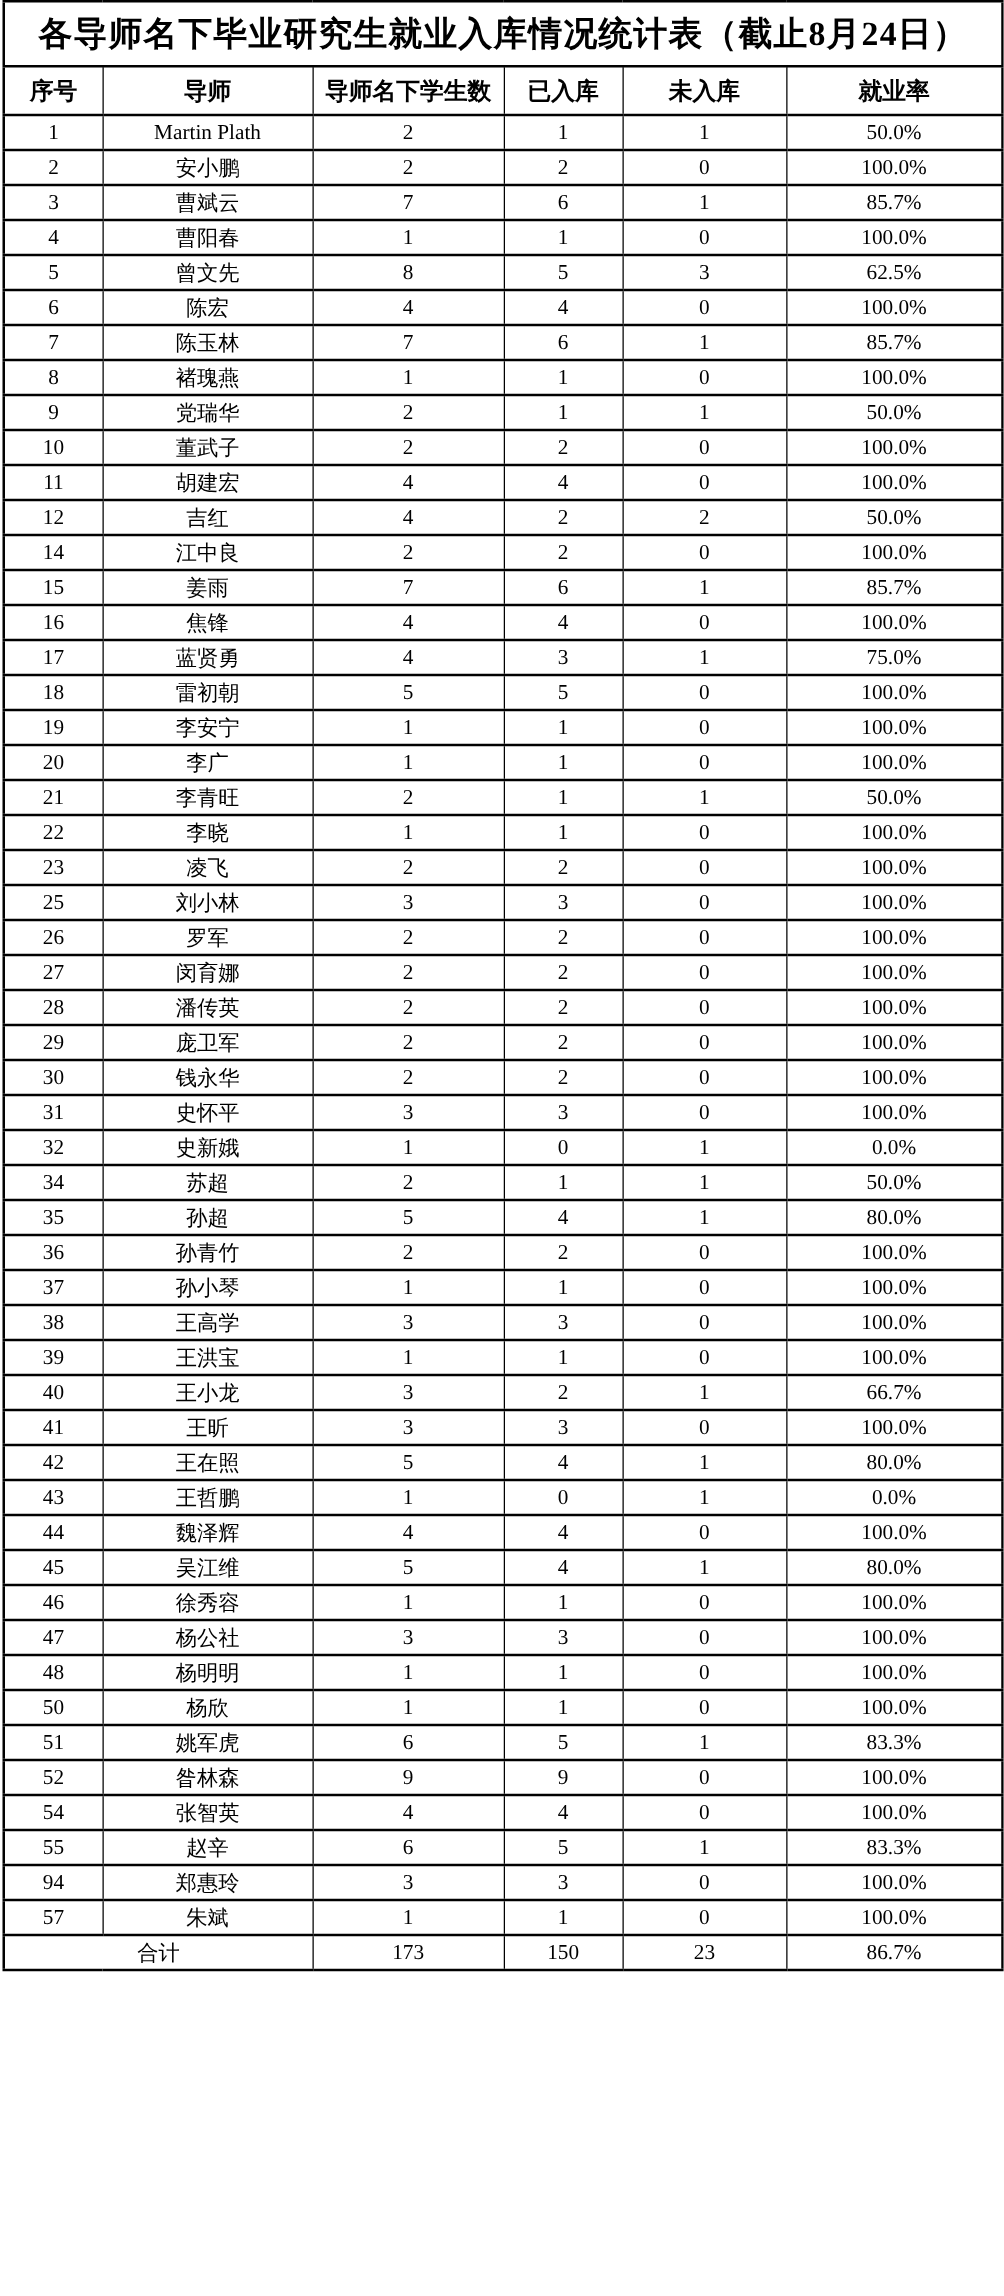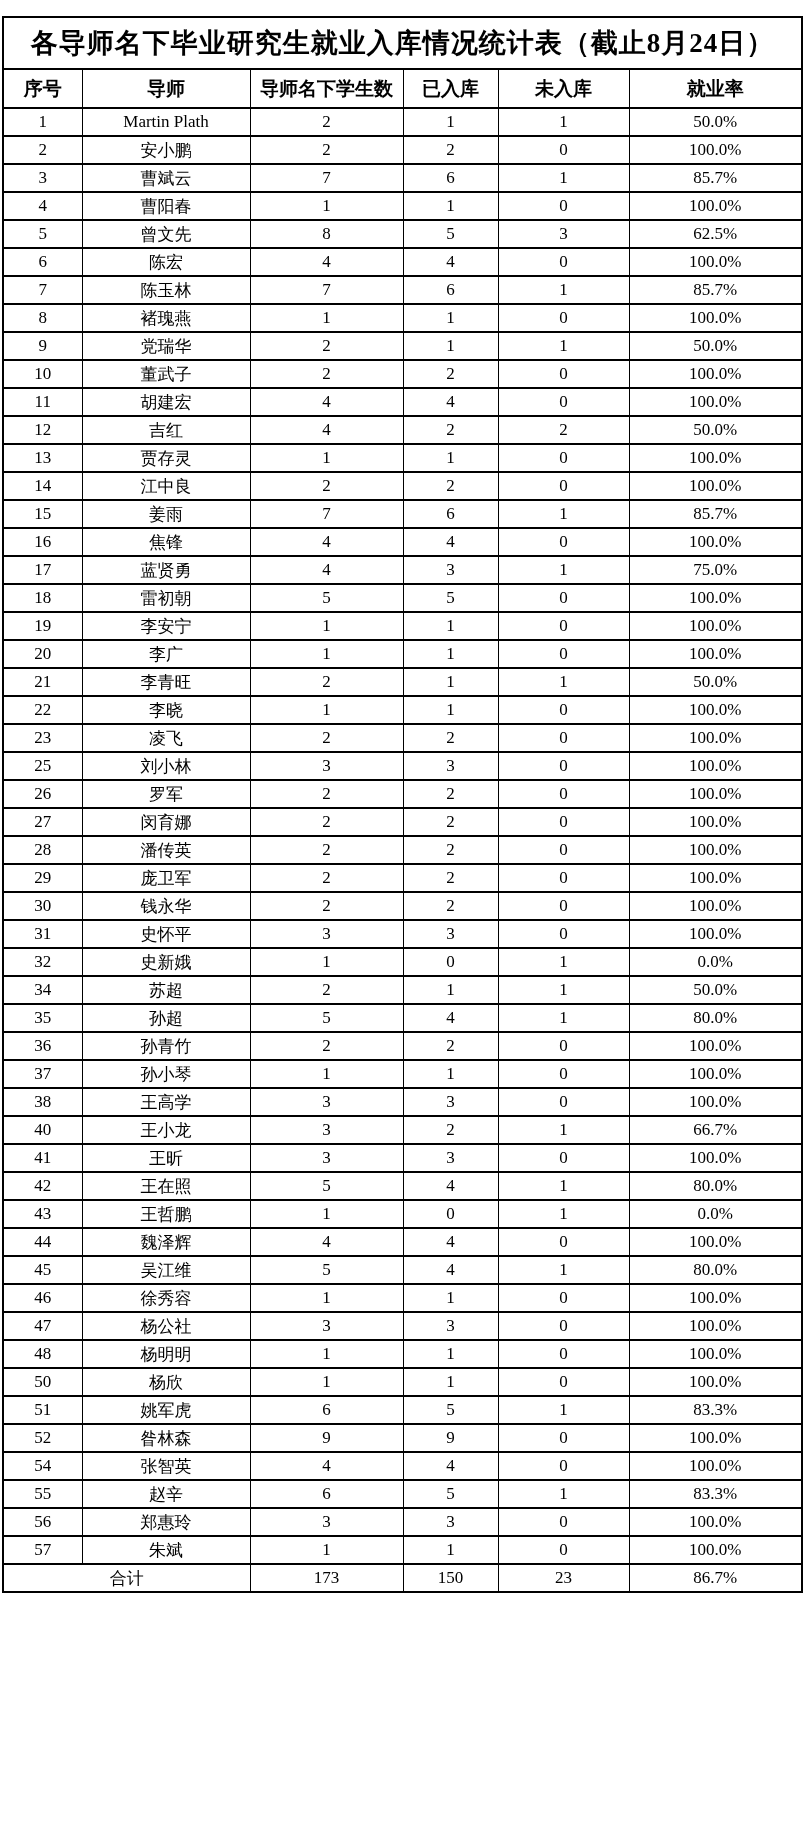--- a/index.html
+++ b/index.html
@@ -5,21 +5,21 @@
   html, body {
     margin: 0;
     padding: 0;
     background: #ffffff;
   }
   .page {
     width: 803px;
     height: 1837px;
     background: #ffffff;
     box-sizing: border-box;
-    padding: 16px 2px;
+    padding: 0 2px;
     font-family: "Liberation Serif", serif;
     color: #000000;
   }
   table.stats {
     width: 799px;
     border-collapse: collapse;
     table-layout: fixed;
     border: 2px solid #000000;
   }
   table.stats th, table.stats td {
@@ -174,28 +174,20 @@
         </tr>
         <tr>
           <td>12</td>
           <td>吉红</td>
           <td>4</td>
           <td>2</td>
           <td>2</td>
           <td>50.0%</td>
         </tr>
         <tr>
-          <td>13</td>
-          <td>贾存灵</td>
-          <td>1</td>
-          <td>1</td>
-          <td>0</td>
-          <td>100.0%</td>
-        </tr>
-        <tr>
           <td>14</td>
           <td>江中良</td>
           <td>2</td>
           <td>2</td>
           <td>0</td>
           <td>100.0%</td>
         </tr>
         <tr>
           <td>15</td>
           <td>姜雨</td>
@@ -366,20 +358,28 @@
         </tr>
         <tr>
           <td>38</td>
           <td>王高学</td>
           <td>3</td>
           <td>3</td>
           <td>0</td>
           <td>100.0%</td>
         </tr>
         <tr>
+          <td>39</td>
+          <td>王洪宝</td>
+          <td>1</td>
+          <td>1</td>
+          <td>0</td>
+          <td>100.0%</td>
+        </tr>
+        <tr>
           <td>40</td>
           <td>王小龙</td>
           <td>3</td>
           <td>2</td>
           <td>1</td>
           <td>66.7%</td>
         </tr>
         <tr>
           <td>41</td>
           <td>王昕</td>
@@ -478,21 +478,21 @@
         </tr>
         <tr>
           <td>55</td>
           <td>赵辛</td>
           <td>6</td>
           <td>5</td>
           <td>1</td>
           <td>83.3%</td>
         </tr>
         <tr>
-          <td>56</td>
+          <td>94</td>
           <td>郑惠玲</td>
           <td>3</td>
           <td>3</td>
           <td>0</td>
           <td>100.0%</td>
         </tr>
         <tr>
           <td>57</td>
           <td>朱斌</td>
           <td>1</td>

